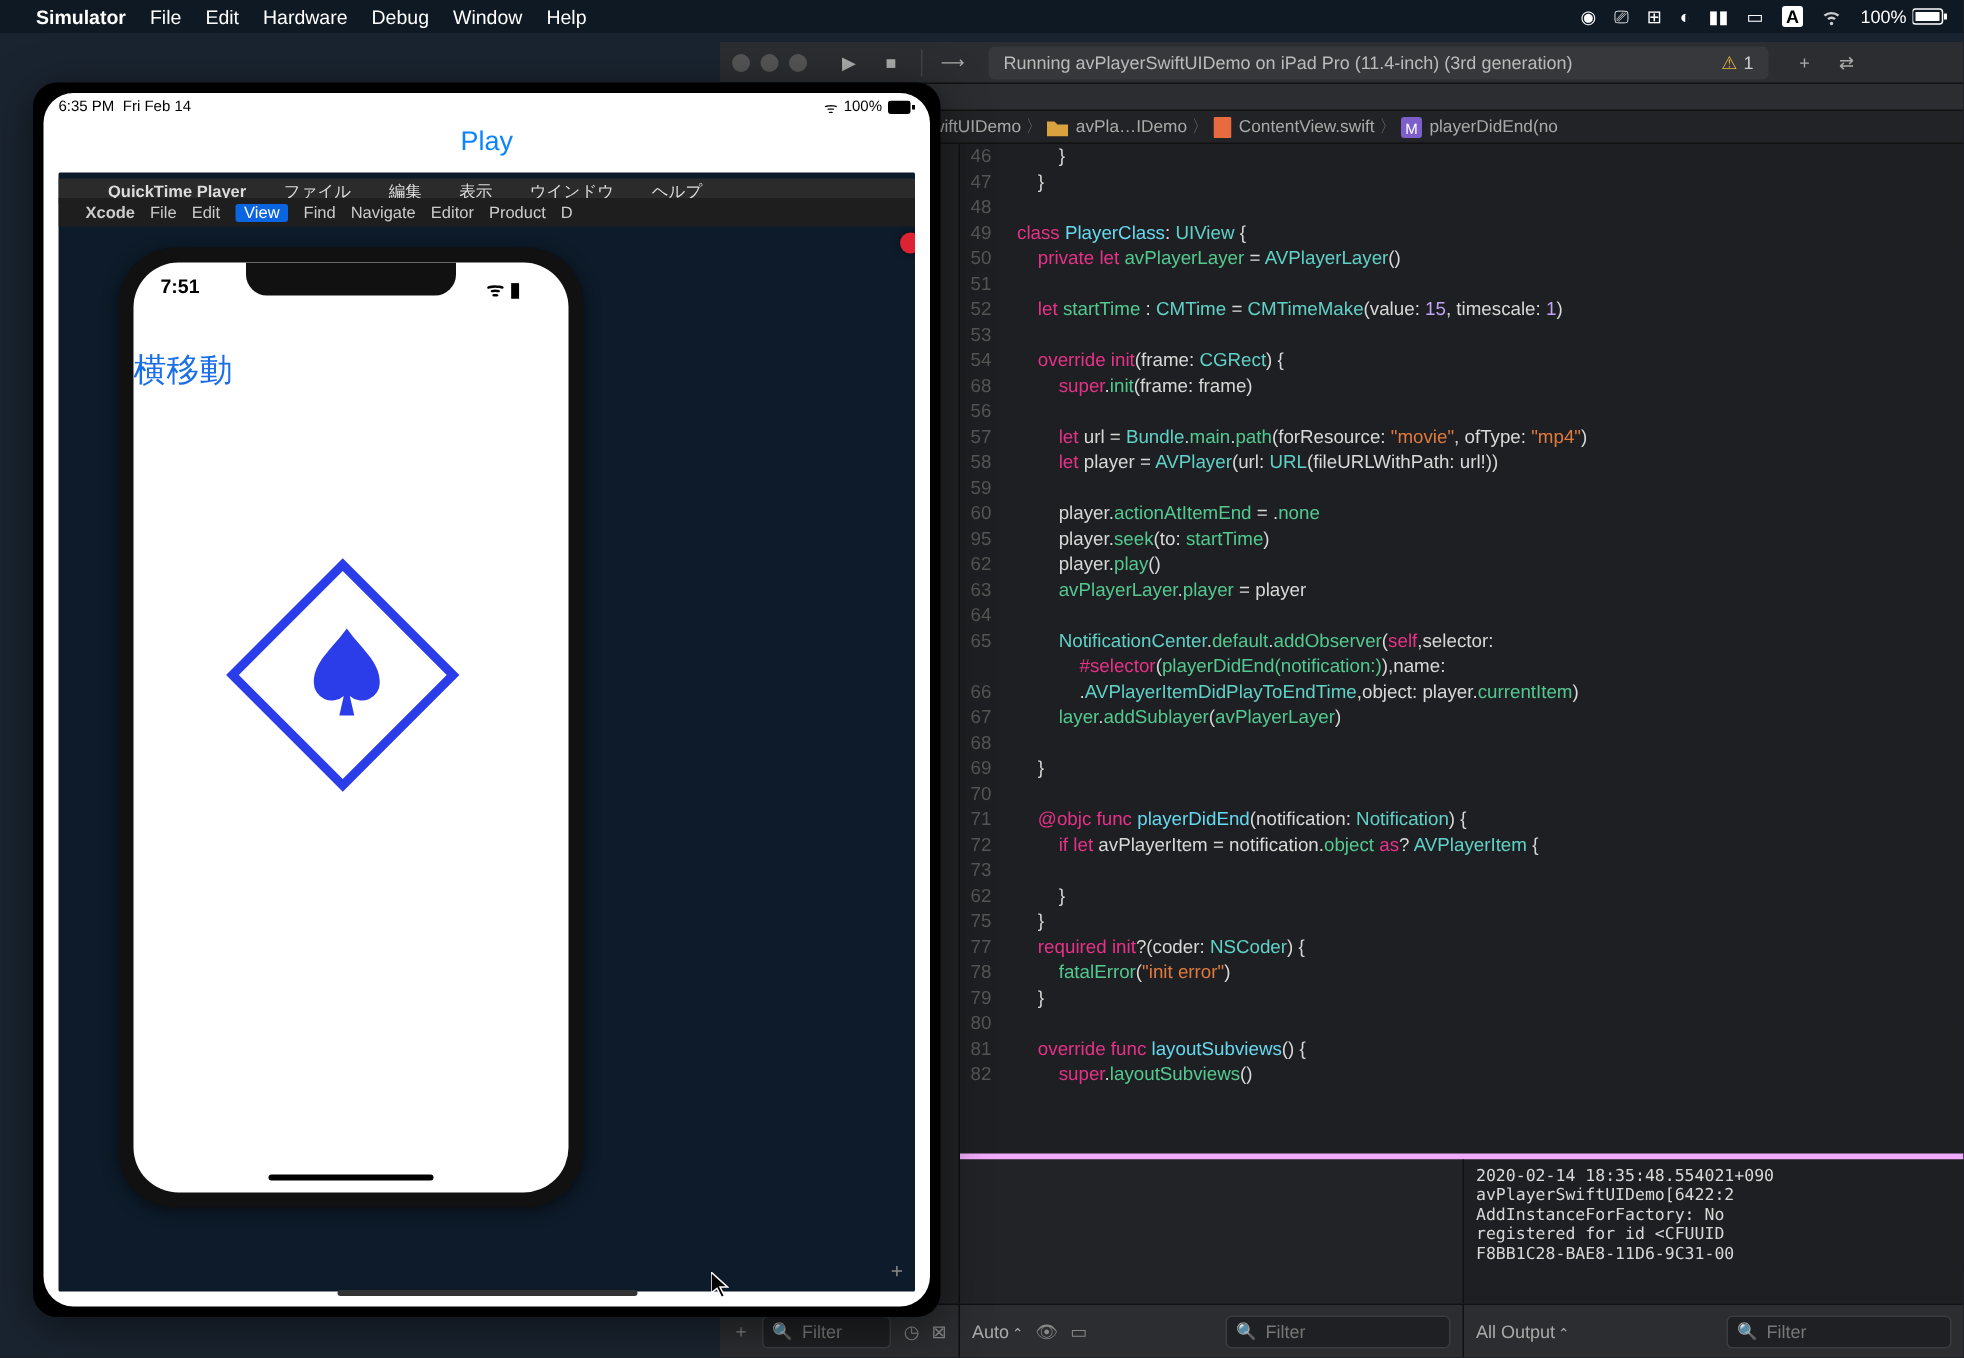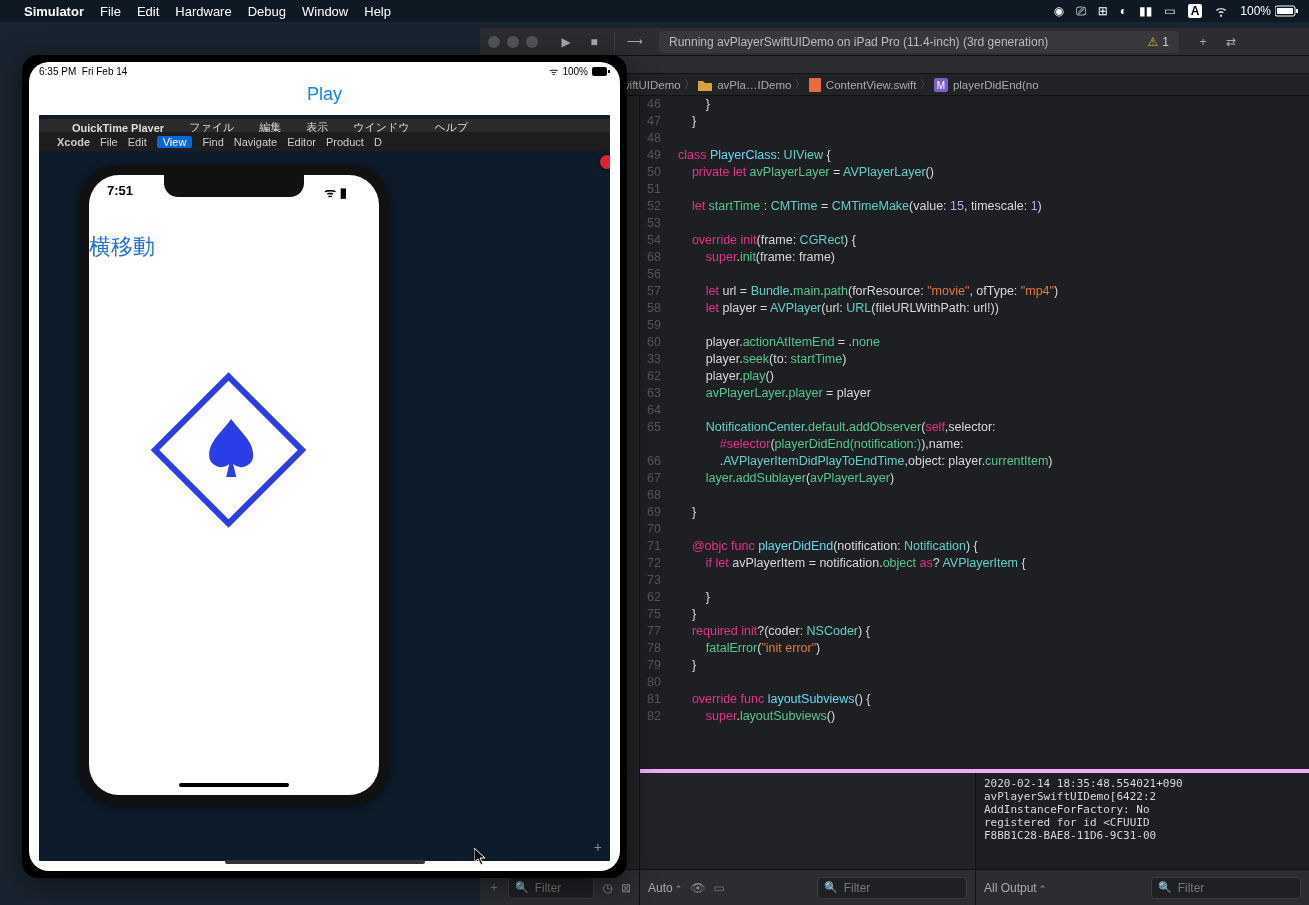--- a/index.html
+++ b/index.html
@@ -205,21 +205,21 @@
           <div class="code-line"><div class="gutter">51</div><div class="code"></div></div>
           <div class="code-line"><div class="gutter">52</div><div class="code">    <span class="kw">let</span> <span class="func">startTime</span> <span class="plain">:</span> <span class="type">CMTime</span> <span class="plain">=</span> <span class="type">CMTimeMake</span><span class="plain">(value: </span><span class="num">15</span><span class="plain">, timescale: </span><span class="num">1</span><span class="plain">)</span></div></div>
           <div class="code-line"><div class="gutter">53</div><div class="code"></div></div>
           <div class="code-line"><div class="gutter">54</div><div class="code">    <span class="kw">override</span> <span class="kw">init</span><span class="plain">(frame: </span><span class="type">CGRect</span><span class="plain">) {</span></div></div>
           <div class="code-line"><div class="gutter">68</div><div class="code">        <span class="kw">super</span><span class="plain">.</span><span class="func">init</span><span class="plain">(frame: frame)</span></div></div>
           <div class="code-line"><div class="gutter">56</div><div class="code"></div></div>
           <div class="code-line"><div class="gutter">57</div><div class="code">        <span class="kw">let</span> <span class="plain">url = </span><span class="type">Bundle</span><span class="plain">.</span><span class="func">main</span><span class="plain">.</span><span class="func">path</span><span class="plain">(forResource: </span><span class="str">"movie"</span><span class="plain">, ofType: </span><span class="str">"mp4"</span><span class="plain">)</span></div></div>
           <div class="code-line"><div class="gutter">58</div><div class="code">        <span class="kw">let</span> <span class="plain">player = </span><span class="type">AVPlayer</span><span class="plain">(url: </span><span class="type">URL</span><span class="plain">(fileURLWithPath: url!))</span></div></div>
           <div class="code-line"><div class="gutter">59</div><div class="code"></div></div>
           <div class="code-line"><div class="gutter">60</div><div class="code">        <span class="plain">player.</span><span class="func">actionAtItemEnd</span> <span class="plain">= .</span><span class="func">none</span></div></div>
-          <div class="code-line"><div class="gutter">33</div><div class="code">        <span class="plain">player.</span><span class="func">seek</span><span class="plain">(to: </span><span class="func">startTime</span><span class="plain">)</span></div></div>
+          <div class="code-line"><div class="gutter">95</div><div class="code">        <span class="plain">player.</span><span class="func">seek</span><span class="plain">(to: </span><span class="func">startTime</span><span class="plain">)</span></div></div>
           <div class="code-line"><div class="gutter">62</div><div class="code">        <span class="plain">player.</span><span class="func">play</span><span class="plain">()</span></div></div>
           <div class="code-line"><div class="gutter">63</div><div class="code">        <span class="func">avPlayerLayer</span><span class="plain">.</span><span class="func">player</span> <span class="plain">= player</span></div></div>
           <div class="code-line"><div class="gutter">64</div><div class="code"></div></div>
           <div class="code-line"><div class="gutter">65</div><div class="code">        <span class="type">NotificationCenter</span><span class="plain">.</span><span class="func">default</span><span class="plain">.</span><span class="func">addObserver</span><span class="plain">(</span><span class="kw">self</span><span class="plain">,selector:</span></div></div>
           <div class="code-line"><div class="gutter"></div><div class="code">            <span class="kw">#selector</span><span class="plain">(</span><span class="func">playerDidEnd(notification:)</span><span class="plain">),name:</span></div></div>
           <div class="code-line"><div class="gutter">66</div><div class="code">            <span class="plain">.</span><span class="type">AVPlayerItemDidPlayToEndTime</span><span class="plain">,object: player.</span><span class="func">currentItem</span><span class="plain">)</span></div></div>
           <div class="code-line"><div class="gutter">67</div><div class="code">        <span class="func">layer</span><span class="plain">.</span><span class="func">addSublayer</span><span class="plain">(</span><span class="func">avPlayerLayer</span><span class="plain">)</span></div></div>
           <div class="code-line"><div class="gutter">68</div><div class="code"></div></div>
           <div class="code-line"><div class="gutter">69</div><div class="code">    <span class="plain">}</span></div></div>
           <div class="code-line"><div class="gutter">70</div><div class="code"></div></div>

